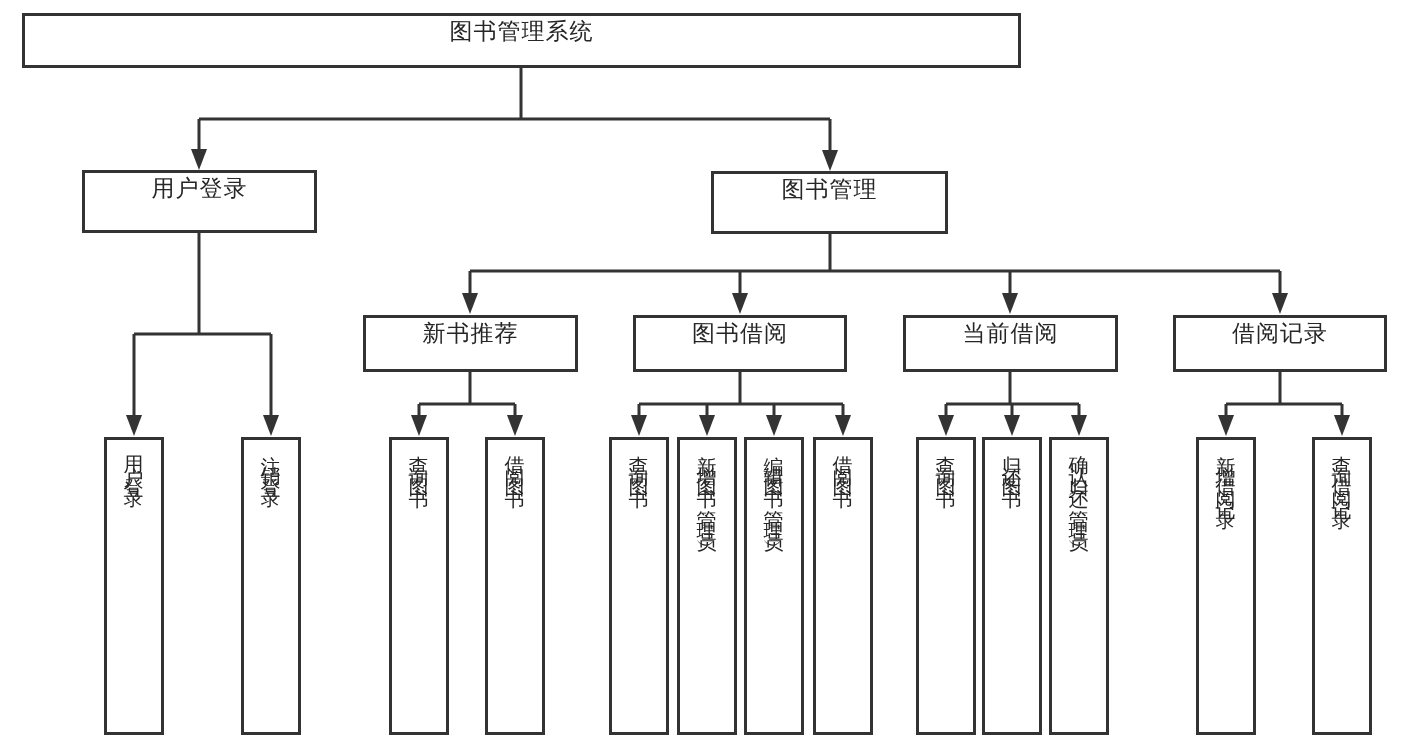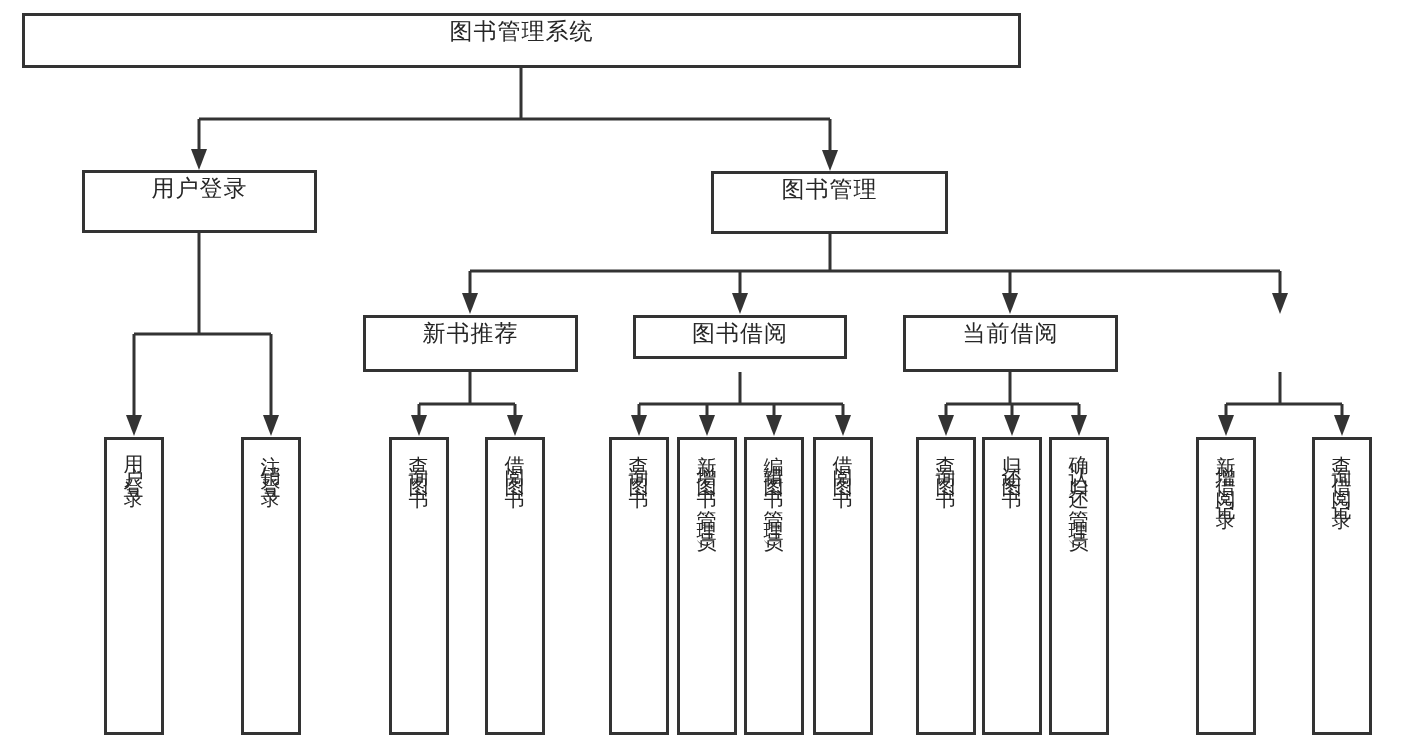--- a/index.html
+++ b/index.html
@@ -94,25 +94,28 @@
   <div class="box hbox" style="left:82px;top:170px;width:235px;height:63px;">
     <span>用户登录</span>
   </div>
   <div class="box hbox" style="left:363px;top:315px;width:215px;height:57px;">
     <span>新书推荐</span>
   </div>
 
   <div class="box hbox" style="left:711px;top:171px;width:237px;height:63px;">
     <span>图书管理</span>
   </div>
-  <div class="box hbox" style="left:633px;top:315px;width:214px;height:44px;">
+  <div class="box hbox" style="left:633px;top:315px;width:214px;height:57px;">
     <span>图书借阅</span>
   </div>
   <div class="box hbox" style="left:903px;top:315px;width:215px;height:57px;">
     <span>当前借阅</span>
+  </div>
+  <div class="box hbox" style="left:1173px;top:315px;width:214px;height:57px;">
+    <span>借阅记录</span>
   </div>
 
   <div class="box leaf" style="left:104px;top:437px;width:60px;height:298px;">
     <span>用户登录</span>
   </div>
   <div class="box leaf" style="left:241px;top:437px;width:60px;height:298px;">
     <span>注销登录</span>
   </div>
 
   <div class="box leaf" style="left:389px;top:437px;width:60px;height:298px;">

